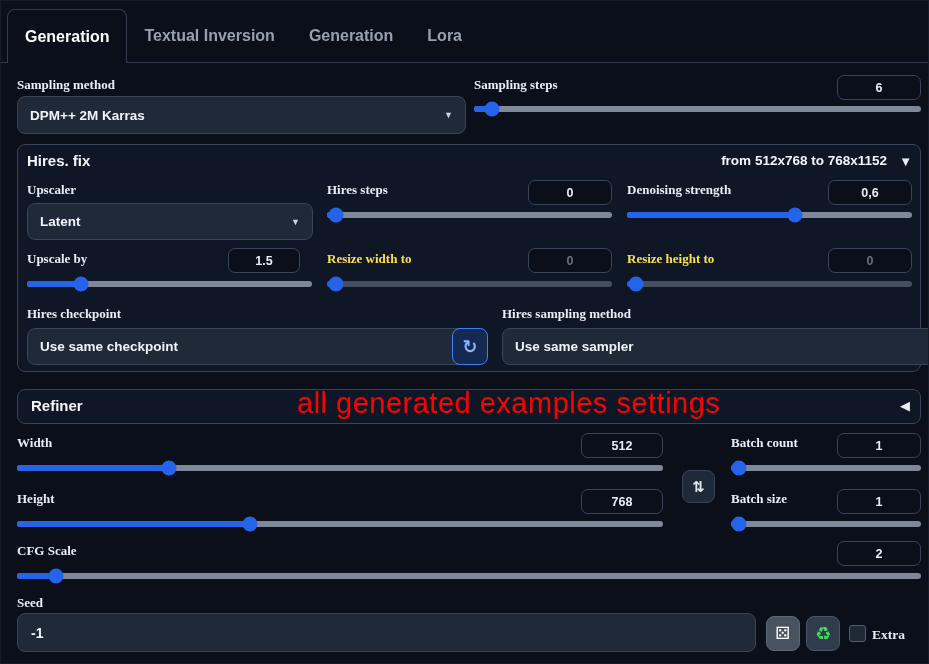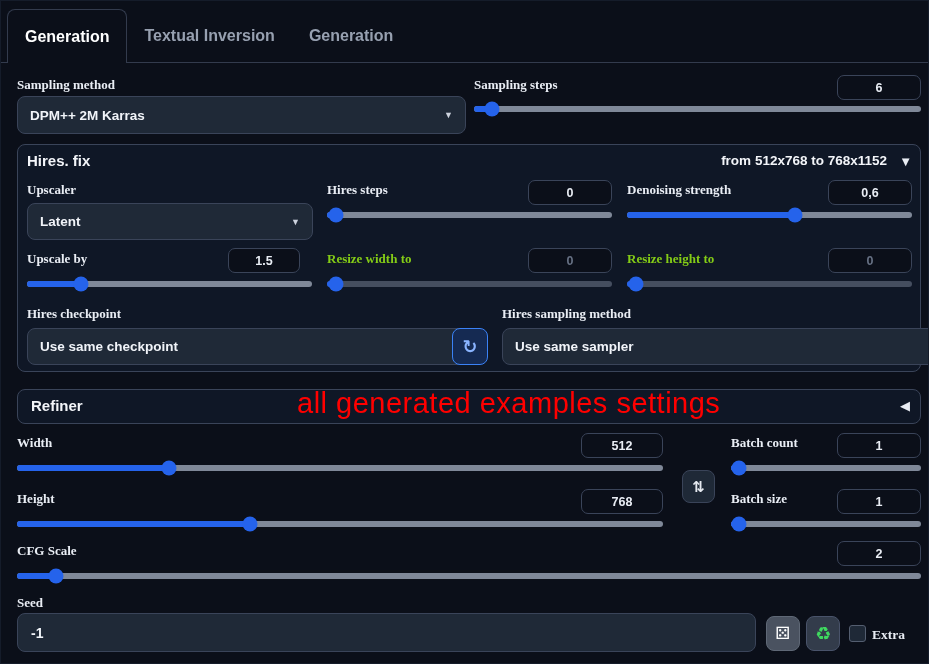--- a/index.html
+++ b/index.html
@@ -11,21 +11,21 @@
   
   .tabbar{position:absolute;left:0;top:0;width:100%;height:62px;
     border-bottom:1px solid #333b4d;display:flex;align-items:stretch;
     padding:8px 0 0 6px;box-sizing:border-box;}
   .tab{display:flex;align-items:center;padding:0 17px;font-size:16px;
     font-weight:600;color:#97a0b0;cursor:pointer;white-space:nowrap;}
   .tab.active{background:#0b0f19;border:1px solid #333b4d;border-bottom:none;
     border-radius:8px 8px 0 0;color:#ffffff;margin-bottom:-1px;}
   
   .label{position:absolute;font-size:13px;font-weight:600;color:#e9edf4;white-space:nowrap;font-family:Liberation Serif, serif;}
-  .label.disabled{color:#84cc16;}
+  .label.disabled{color:#fde047;}
   .dropdown{position:absolute;display:flex;align-items:center;justify-content:space-between;
     background:#1f2937;border:1px solid #3a4459;border-radius:8px;padding:0 12px;
     color:#f1f4f9;font-size:13.5px;font-weight:600;cursor:pointer;box-sizing:border-box;}
   .chev{font-size:9px;color:#cdd3de;margin-left:8px;}
   .numbox{position:absolute;display:flex;align-items:center;justify-content:center;
     background:#0b0f19;border:1px solid #3a4459;border-radius:7px;color:#e9edf4;
     font-size:12.5px;font-weight:600;box-sizing:border-box;}
   .numbox.disabled{color:#677184;}
   .slider{position:absolute;height:6px;border-radius:3px;background:#7f8898;}
   .slider .fill{position:absolute;left:0;top:0;height:100%;width:var(--p);
@@ -53,20 +53,21 @@
 </style>
 </head>
 <body>
 
 <div class="app">
 
   <div class="tabbar">
     <div class="tab active">Generation</div>
     <div class="tab">Textual Inversion</div>
     <div class="tab">Generation</div>
+    <div class="tab">Lora</div>
   </div>
 
   <div class="label" style="left:16px;top:76px">Sampling method</div>
   <div class="dropdown" style="left:16px;top:95px;width:449px;height:38px">
     <span>DPM++ 2M Karras</span>
     <span class="chev">▼</span>
   </div>
 
   <div class="label" style="left:473px;top:76px">Sampling steps</div>
   <div class="numbox" style="left:836px;top:74px;width:84px;height:25px">6</div>

